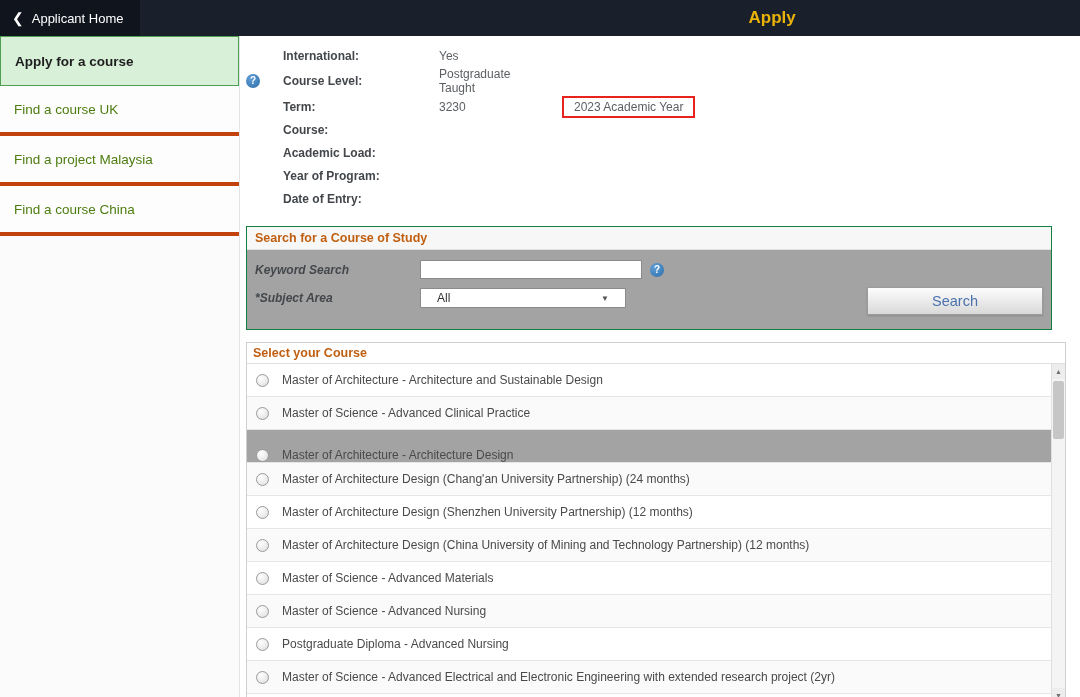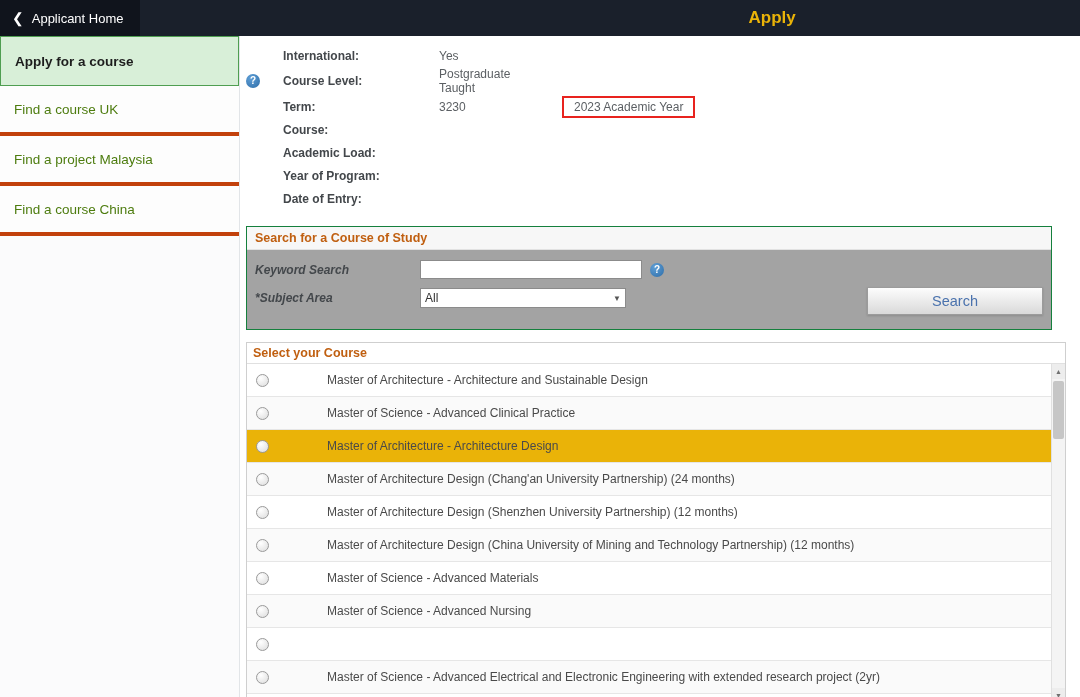--- a/index.html
+++ b/index.html
@@ -73,21 +73,21 @@
     font-size: 12px; font-weight: bold; color: #43474b; font-style: italic;
   }
   .text-input {
     width: 222px; height: 19px; border: 1px solid #8b8b8b; font-size: 12px;
     padding: 0 4px; font-family: inherit; background: #fff;
   }
   .form-row .help-icon { margin-left: 8px; }
   .select-box {
     width: 206px; height: 20px; border: 1px solid #8b8b8b; background: #fff;
     display: flex; align-items: center; justify-content: space-between;
-    padding: 0 4px; font-size: 12px; color: #333; cursor: pointer;
+    padding: 0 16px; font-size: 12px; color: #333; cursor: pointer;
   }
   .dd-arrow { font-size: 8px; color: #555; }
   .search-btn {
     position: absolute; right: 8px; bottom: 14px;
     width: 176px; height: 28px;
     background: linear-gradient(#fdfdfd, #d9d9d9);
     border: 1px solid #9b9b9b; border-radius: 0;
     color: #4a72ad; font-size: 14.5px; cursor: pointer; font-family: inherit;
     box-shadow: 0 1px 2px rgba(0,0,0,0.15);
   }
@@ -95,24 +95,24 @@
   
   .course-box { border: 1px solid #cfcfcf; height: 362px; display: flex; flex-direction: column; }
   .course-header {
     color: #c05f10; font-weight: bold; font-size: 12.5px;
     padding: 3px 6px; background: #fff;
   }
   .course-list-wrap { flex: 1; display: flex; overflow: hidden; border-top: 1px solid #e0e0e0; }
   .course-list { flex: 1; overflow: hidden; }
   .course-row {
     height: 33px; display: flex; align-items: center; padding-left: 9px;
-    border-bottom: 1px solid #e6e6e6; cursor: pointer; background: #fff; gap: 45px;
+    border-bottom: 1px solid #e6e6e6; cursor: pointer; background: #fff;
   }
   .course-row:nth-child(even) { background: #fafafa; }
-  .course-row.highlighted { background: #eab308; }
+  .course-row.highlighted { background: #a3a3a3; align-items: flex-end; }
   .radio {
     width: 13px; height: 13px; border-radius: 50%;
     border: 1px solid #9a9a9a;
     background: radial-gradient(circle at 35% 30%, #ffffff, #dcdcdc);
     margin-right: 13px; flex-shrink: 0;
   }
   .course-label { font-size: 12px; color: #4a4a4a; }
 
   .scrollbar {
     width: 14px; background: #f4f4f4; border-left: 1px solid #e0e0e0;
@@ -252,20 +252,21 @@
             <div class="course-row">
               <span class="radio"></span>
               <span class="course-label">Master of Science - Advanced Materials</span>
             </div>
             <div class="course-row">
               <span class="radio"></span>
               <span class="course-label">Master of Science - Advanced Nursing</span>
             </div>
             <div class="course-row">
               <span class="radio"></span>
+              <span class="course-label">Postgraduate Diploma - Advanced Nursing</span>
             </div>
             <div class="course-row">
               <span class="radio"></span>
               <span class="course-label">Master of Science - Advanced Electrical and Electronic Engineering with extended research project (2yr)</span>
             </div>
           </div>
         <div class="scrollbar">
           <div class="sb-arrow up">▲</div>
           <div class="sb-thumb"></div>
           <div class="sb-arrow down">▼</div>

